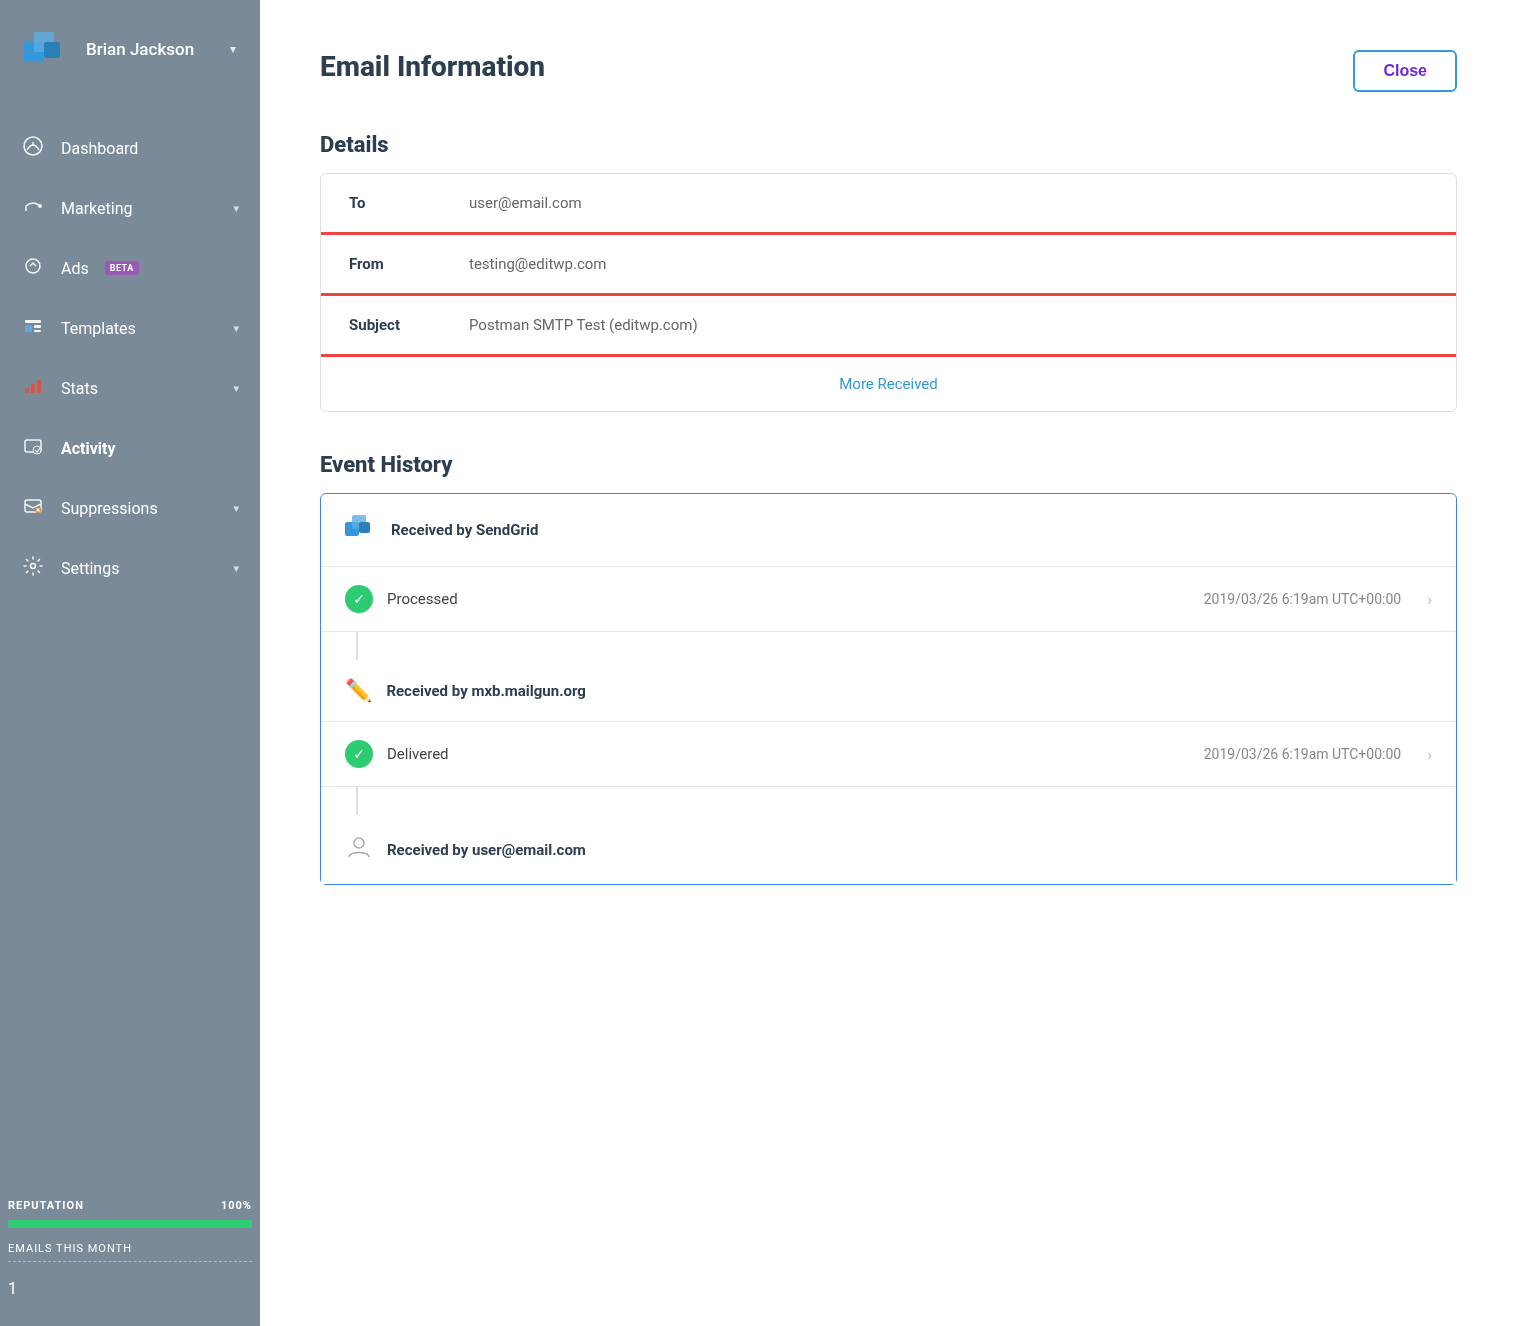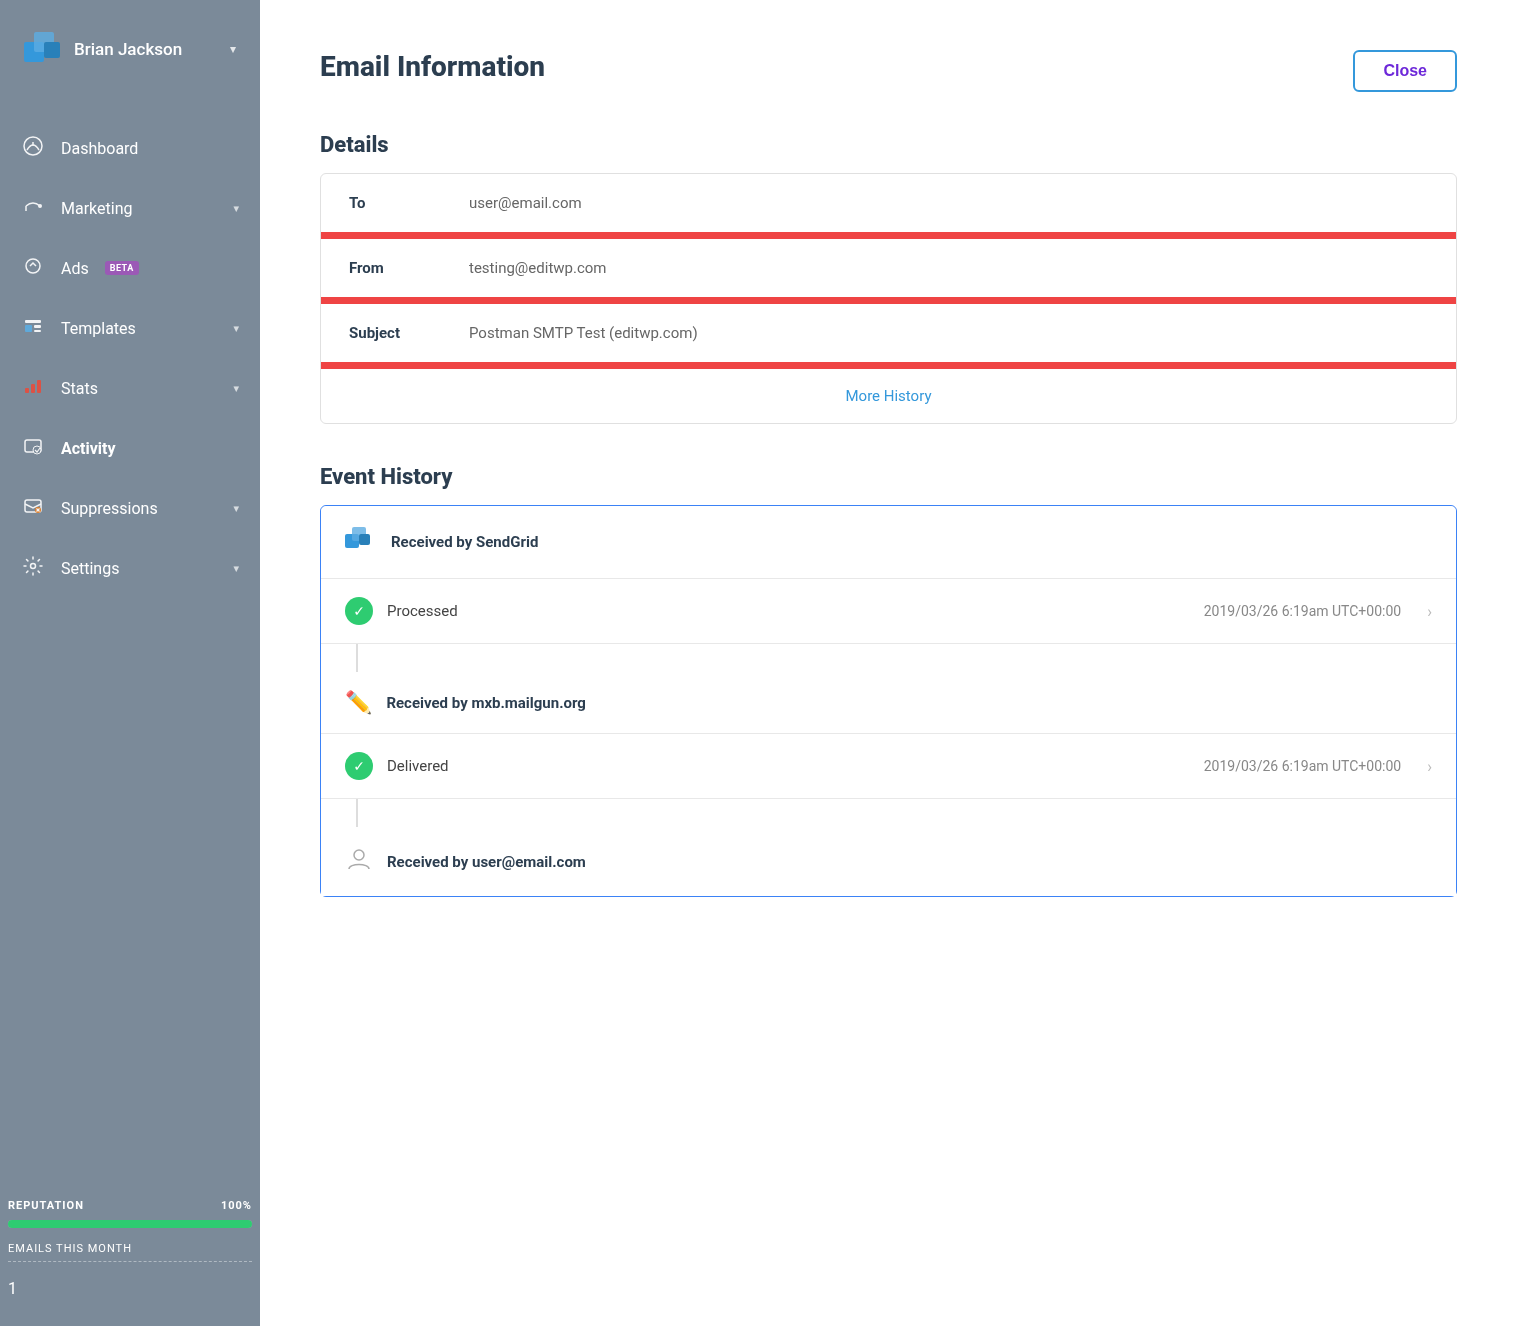--- a/index.html
+++ b/index.html
@@ -19,21 +19,21 @@
       display: flex;
       flex-direction: column;
       padding: 0;
       height: 100%;
     }
 
     .sidebar-header {
       display: flex;
       align-items: center;
       padding: 28px 24px;
-      gap: 8px;
+      gap: 20px;
       cursor: pointer;
     }
 
     .sidebar-logo {
       width: 42px;
       height: 42px;
       flex-shrink: 0;
     }
 
     .sidebar-user-name {
@@ -183,21 +183,21 @@
       border: 1px solid #e0e0e0;
       border-radius: 6px;
       overflow: hidden;
       margin-bottom: 40px;
     }
 
     .detail-row {
       display: flex;
       align-items: center;
       padding: 20px 28px;
-      border-bottom: 7px solid #ef4444;
+      border-bottom: 3px solid #ef4444;
     }
 
     .detail-row:last-child {
       border-bottom: none;
     }
 
     .detail-label {
       font-weight: 700;
       color: #2c3e50;
       width: 120px;
@@ -441,21 +441,21 @@
       </div>
       <div class="detail-row">
         <span class="detail-label">From</span>
         <span class="detail-value">testing@editwp.com</span>
       </div>
       <div class="detail-row">
         <span class="detail-label">Subject</span>
         <span class="detail-value">Postman SMTP Test (editwp.com)</span>
       </div>
       <div class="more-details-row">
-        <a class="more-details-link" href="#">More History</a>
+        <a class="more-details-link" href="#">More Received</a>
       </div>
     </div>
   </div>
 
   <div>
     <div class="section-title">Event History</div>
 
     <div class="event-history-card">
 
       <div class="event-header-row">

